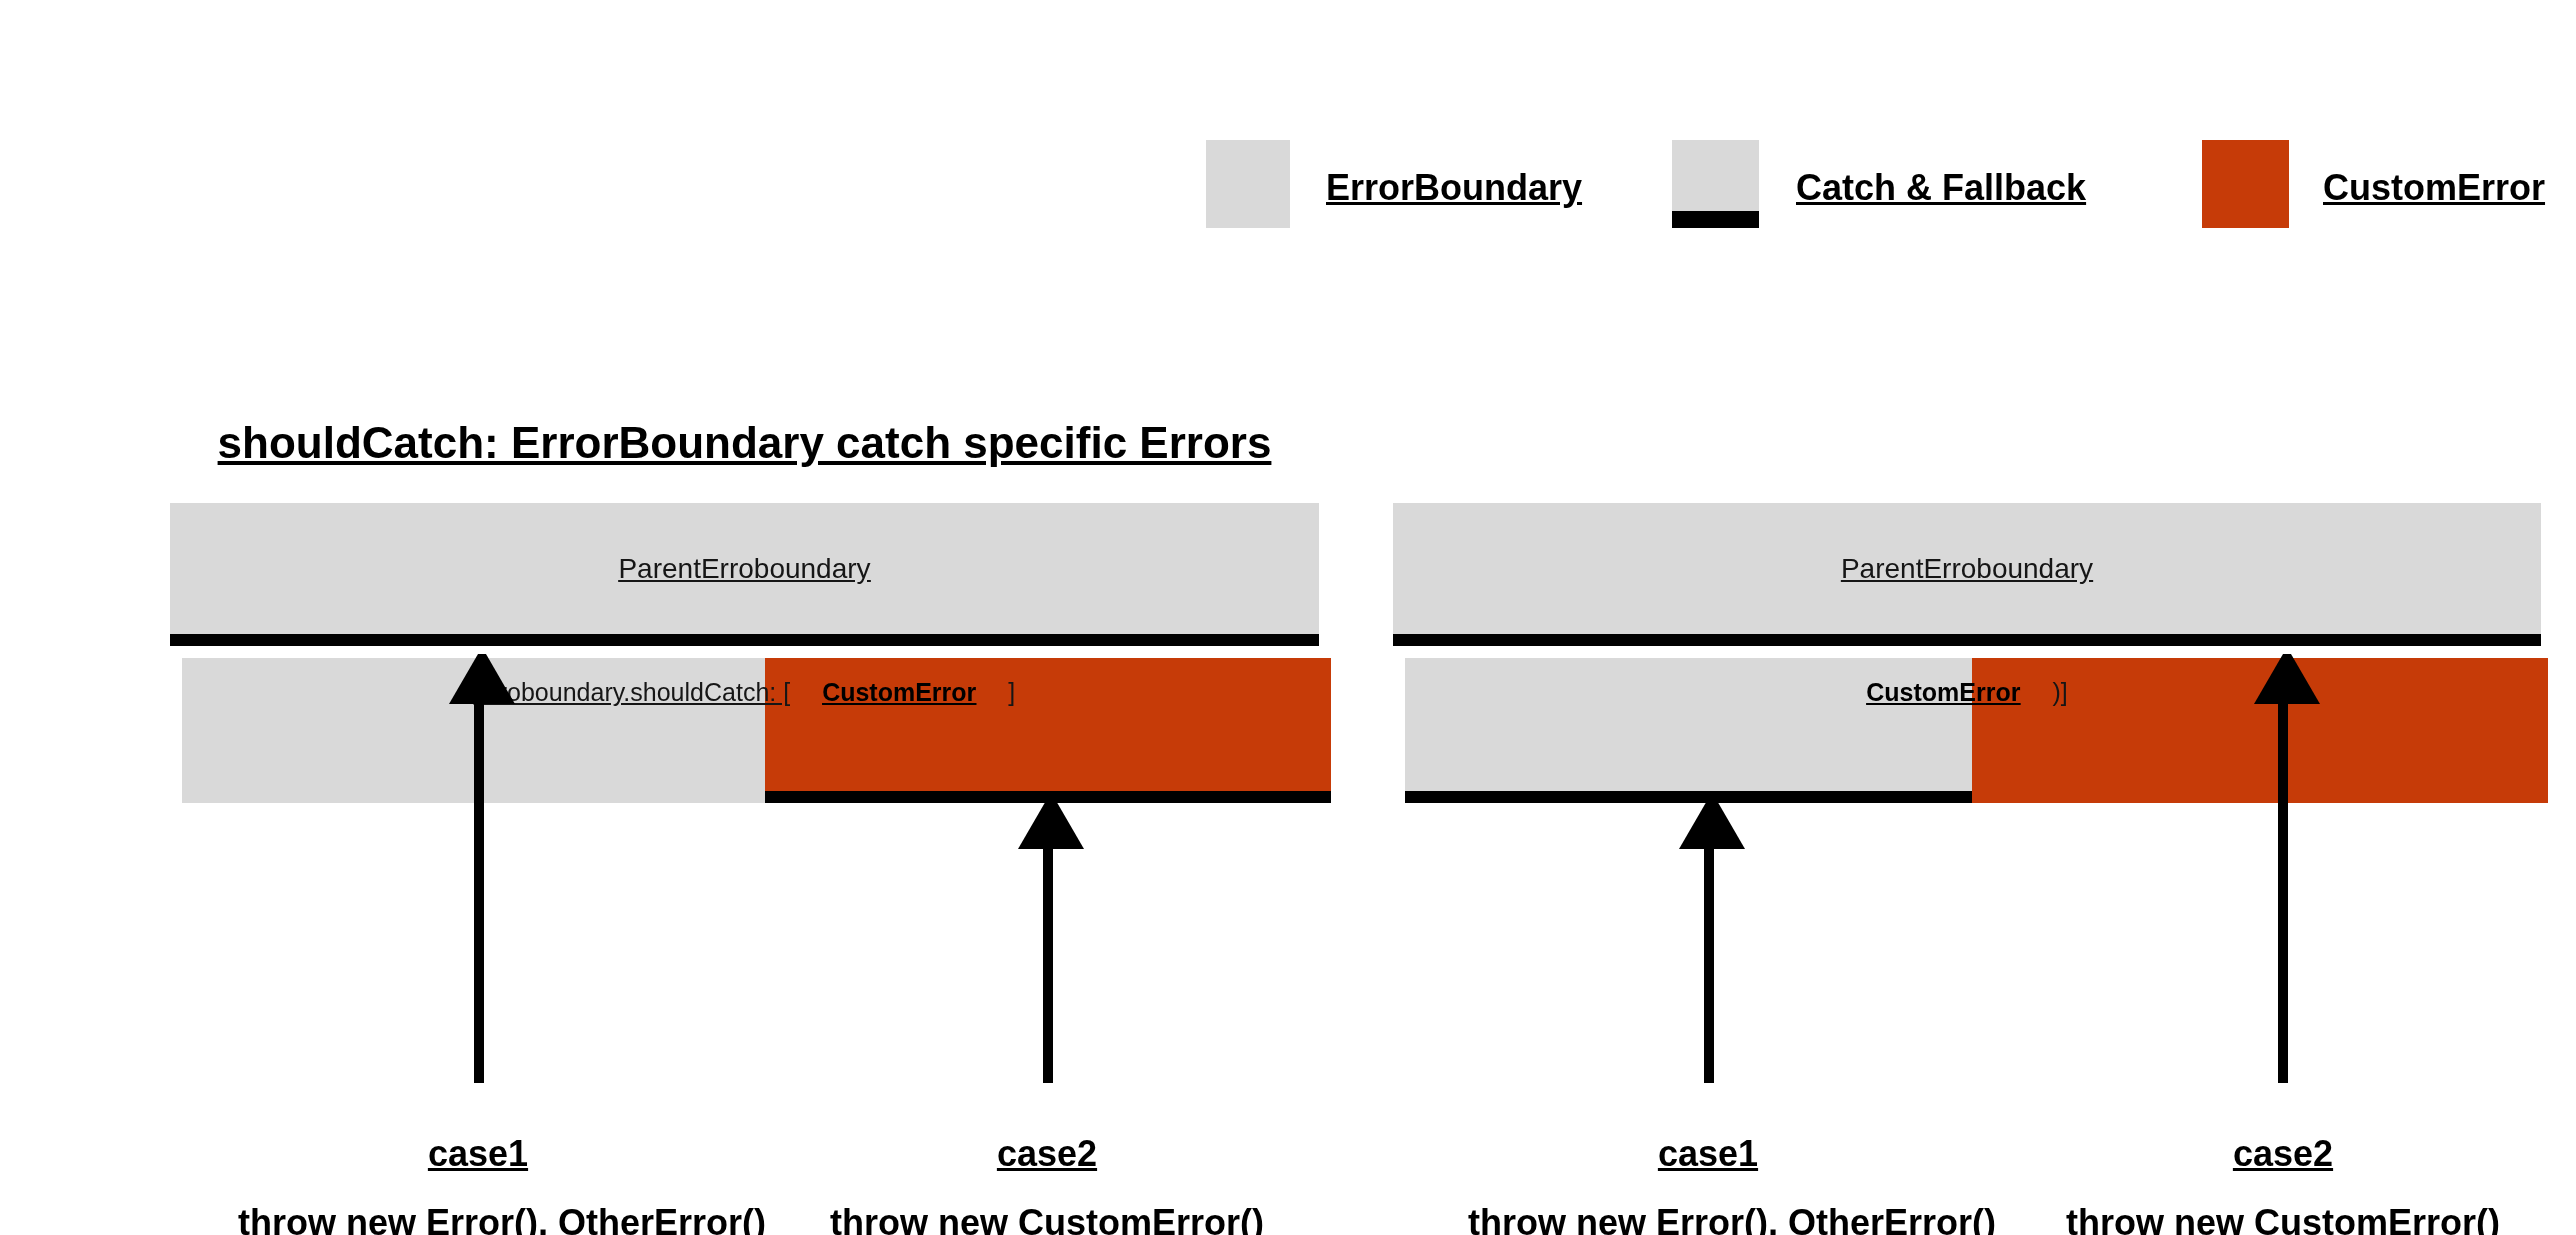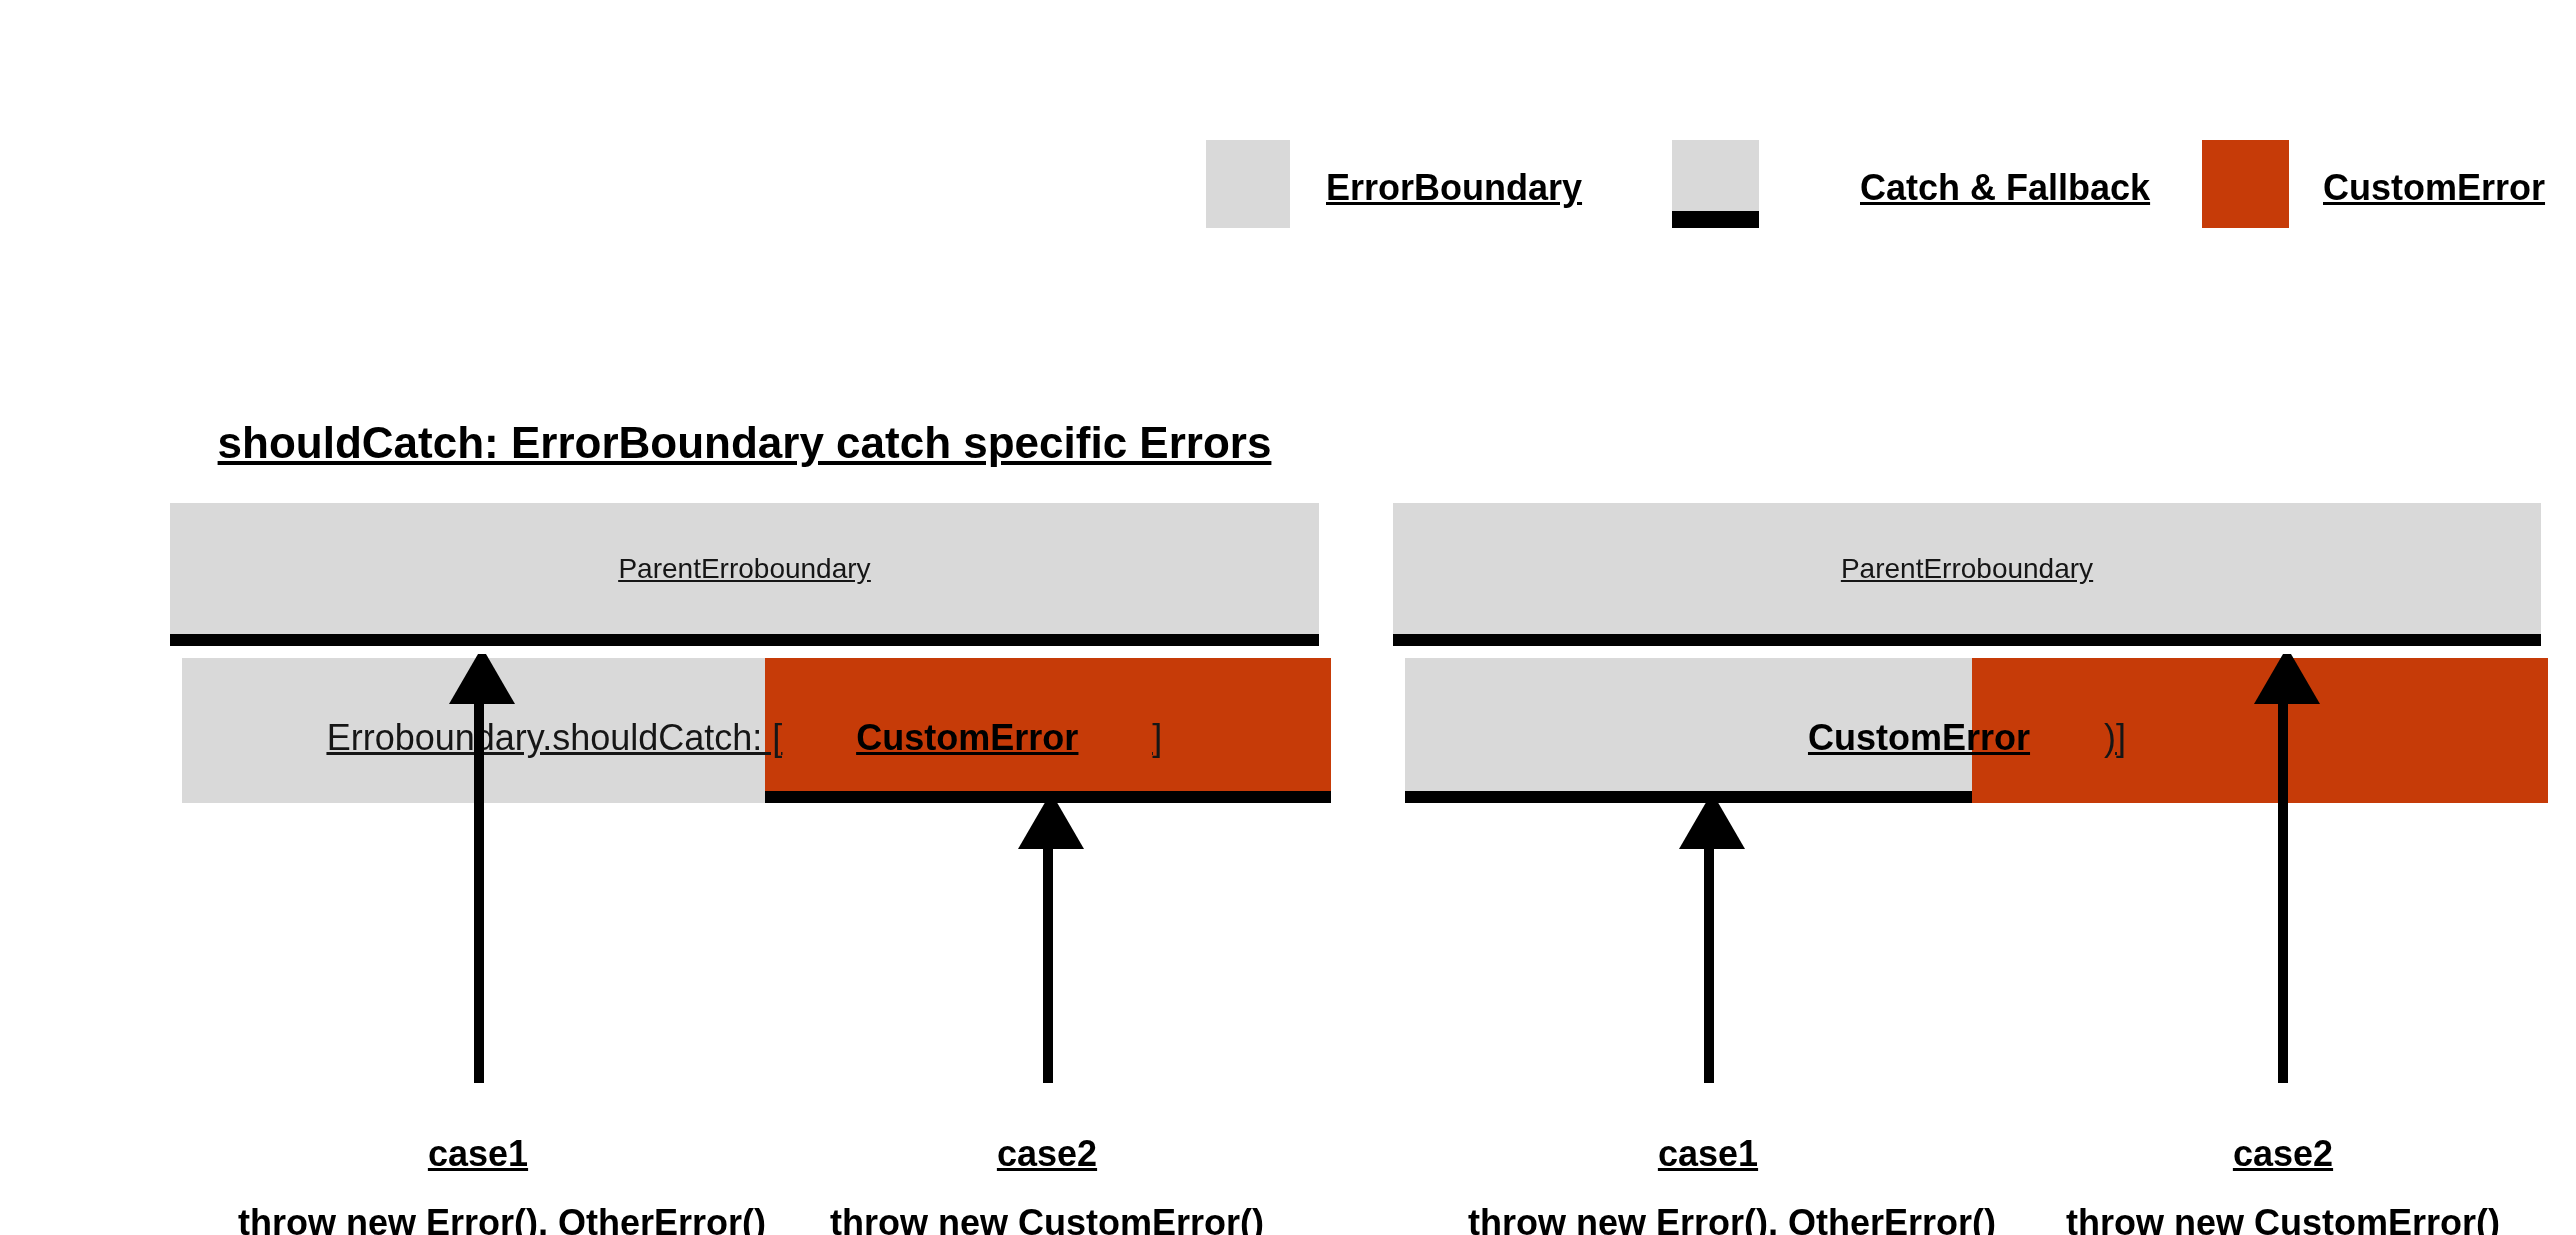--- a/index.html
+++ b/index.html
@@ -44,22 +44,22 @@
   }
   .bar-text { font-size: 28px; font-weight: 400; color: var(--bar-ink); white-space: nowrap; text-align: center; }
   .divider { position: absolute; top: 219px; left: 0; width: 100%; height: 12px; background: var(--ink); }
   .row2 { position: absolute; top: 231px; left: 0; width: 100%; height: 145px; }
   .seg { position: absolute; top: 0; height: 145px; }
   .seg.gray { background: var(--gray); }
   .seg.orange { background: var(--orange); }
   .seg.catching { border-bottom: 12px solid var(--ink); }
   .row2-text {
     position: absolute; inset: 0;
-    display: flex; align-items: flex-end; justify-content: center;
-    font-size: 36px; color: var(--bar-ink); white-space: nowrap; gap: 42px;
+    display: flex; align-items: flex-start; justify-content: center;
+    font-size: 25px; color: var(--bar-ink); white-space: nowrap;
   }
   .row2-text b { font-weight: 700; color: #000; }
 
   
   .arrow-head {
     position: absolute; width: 0; height: 0;
     border-left: 29px solid transparent;
     border-right: 29px solid transparent;
     border-bottom: 50px solid var(--ink);
   }
@@ -75,21 +75,21 @@
 </head>
 <body>
 
 <div class="canvas">
 
   <div>
     <div class="legend-swatch sw-errorboundary" style="left:1150px;width:84px;"></div>
     <div class="legend-label" style="left:1266px;">ErrorBoundary</div>
 
     <div class="legend-swatch sw-catch-fallback" style="left:1616px;width:87px;"></div>
-    <div class="legend-label" style="left:1800px;">Catch &amp; Fallback</div>
+    <div class="legend-label" style="left:1736px;">Catch &amp; Fallback</div>
 
     <div class="legend-swatch sw-customerror" style="left:2146px;width:87px;"></div>
     <div class="legend-label" style="left:2263px;">CustomError</div>
   </div>
 
   <div class="panel" style="left:102px;width:1149px;">
     <div class="panel-title">shouldCatch: ErrorBoundary catch specific Errors</div>
 
     <div class="parent-bar">
       <span class="bar-text">ParentErroboundary</span>

